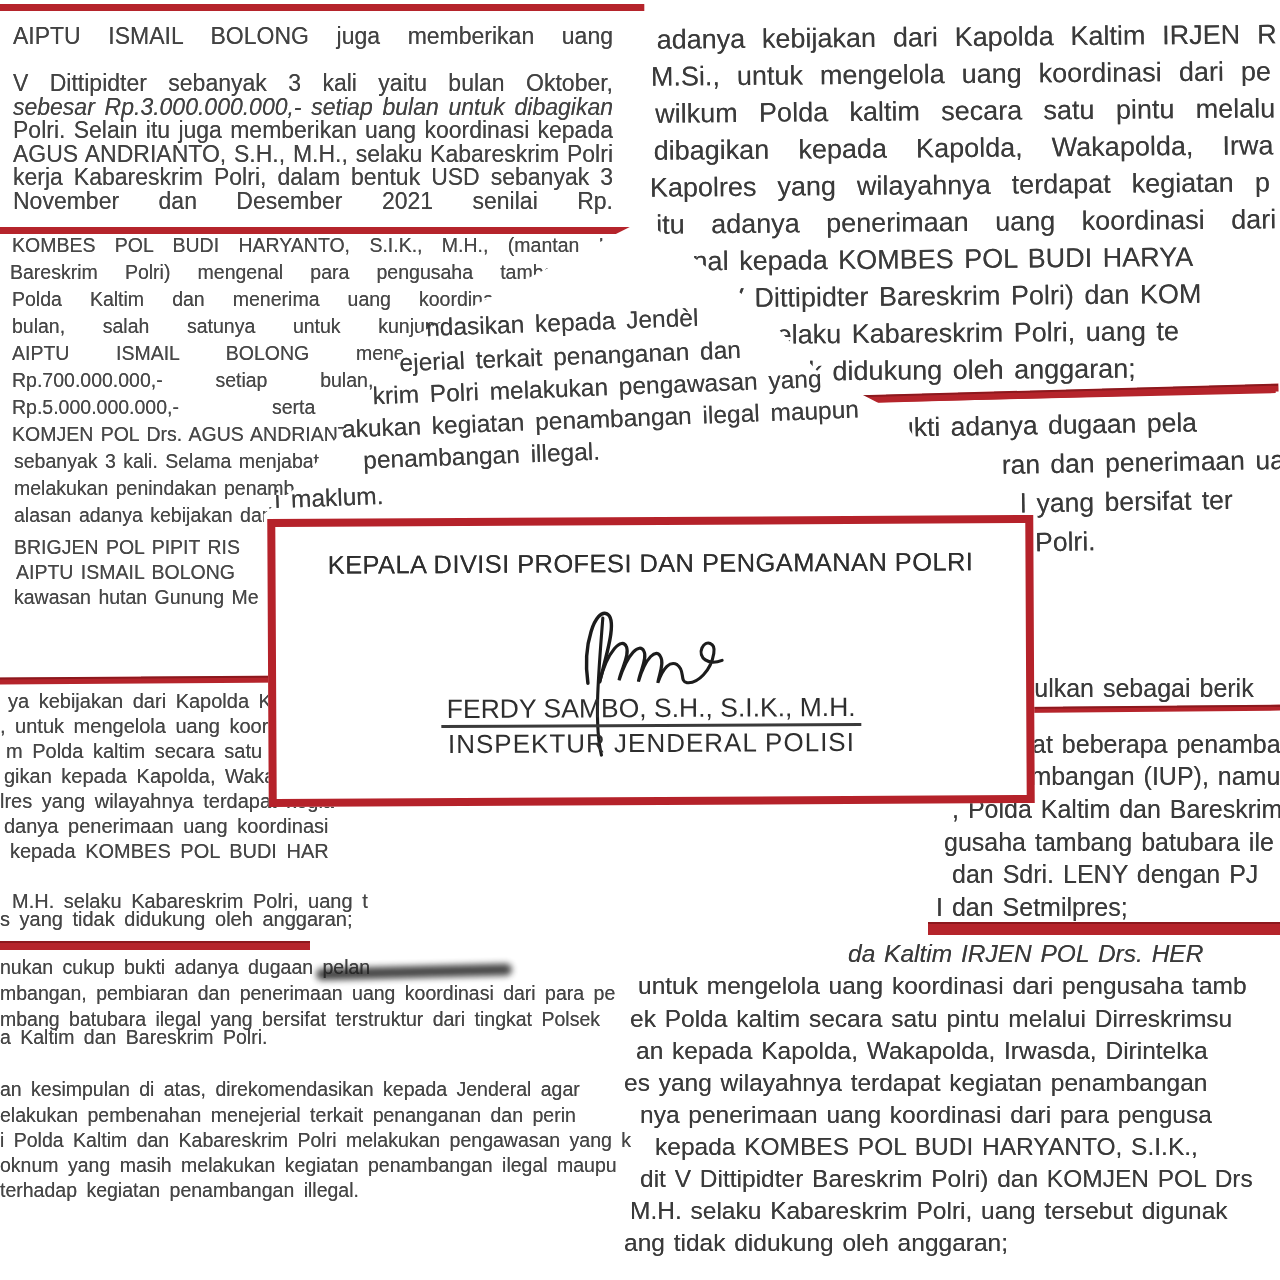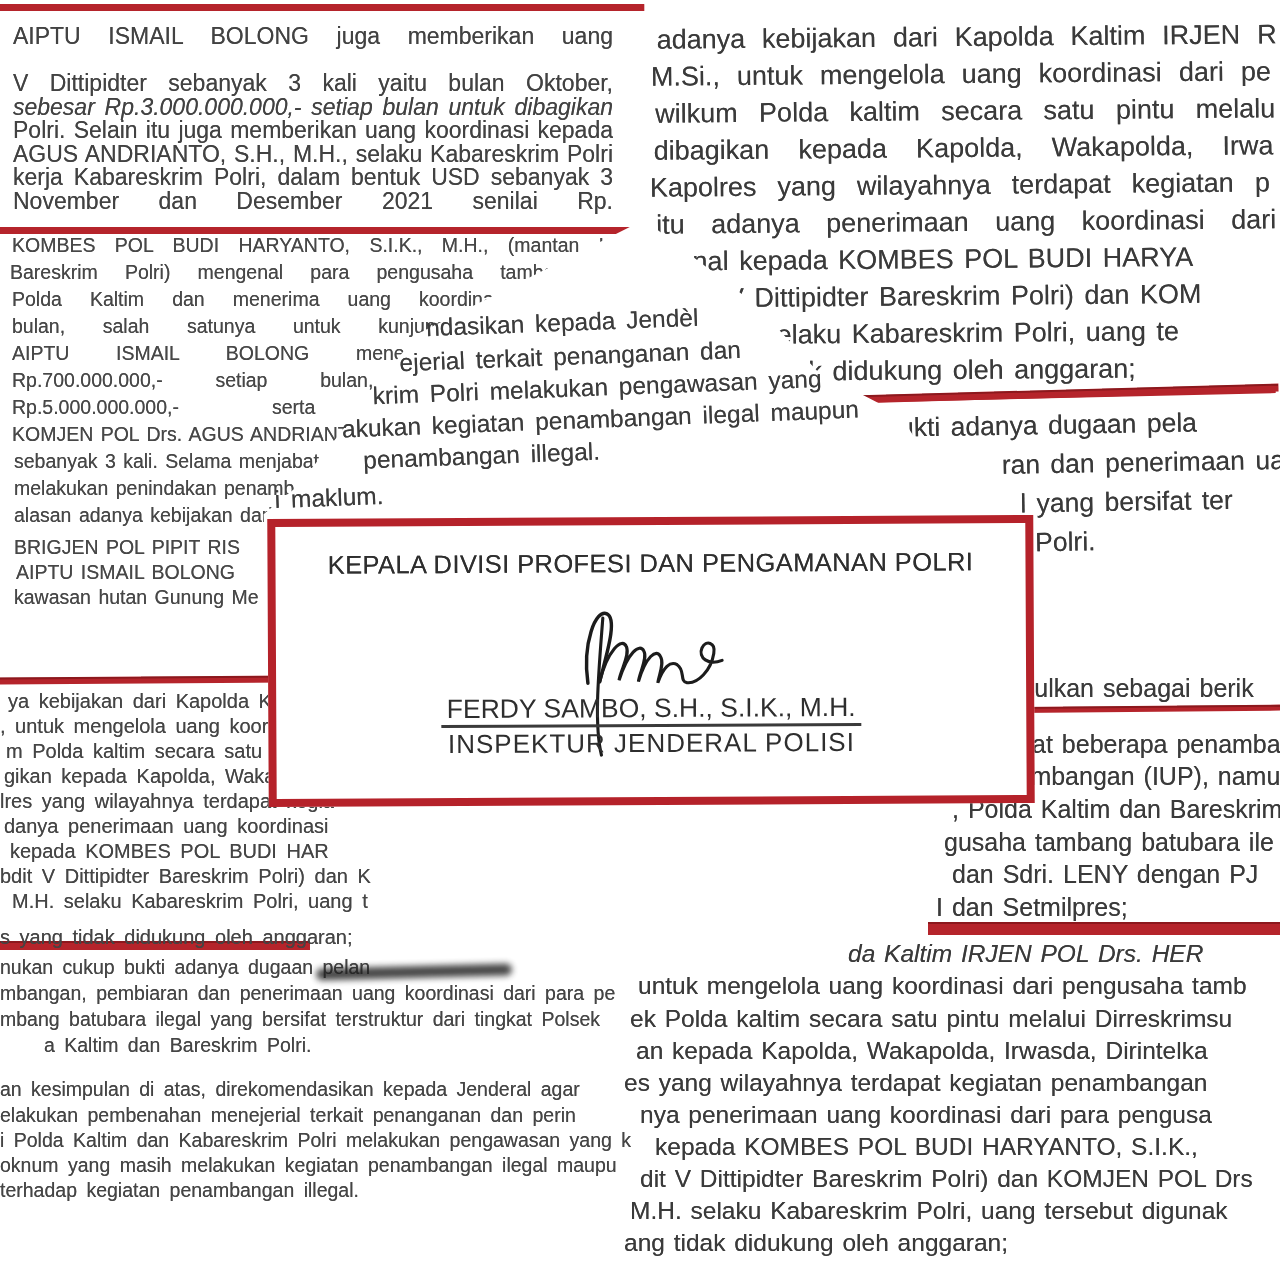--- a/index.html
+++ b/index.html
@@ -126,39 +126,38 @@
     <div class="sig-title">INSPEKTUR JENDERAL POLISI</div>
   </div>
 
   <div class="panel doc-ll">
     <div class="redrule" style="left:0;top:18px;width:428px;height:7px;transform:rotate(-0.4deg);"></div>
     <div class="redrule" style="left:0;top:283px;width:310px;height:9px;"></div>
     <div>
         <div class="ln sm" style="left: 0px; top: 298px;">nukan cukup bukti adanya dugaan pelan</div>
         <div class="ln sm" style="left: 0px; top: 324px;">mbangan, pembiaran dan penerimaan uang koordinasi dari para pe</div>
         <div class="ln sm" style="left: 0px; top: 350px;">mbang batubara ilegal yang bersifat terstruktur dari tingkat Polsek</div>
-        <div class="ln sm" style="left: 0px; top: 376px; padding-left: 44px;">a Kaltim dan Bareskrim Polri.</div>
+        <div class="ln sm" style="left: 0px; top: 368px;">a Kaltim dan Bareskrim Polri.</div>
       </div>
     <div>
         <div class="ln sm" style="left: 0px; top: 420px;">an kesimpulan di atas, direkomendasikan kepada Jenderal agar</div>
         <div class="ln sm" style="left: 0px; top: 446px;">elakukan pembenahan menejerial terkait penanganan dan perin</div>
         <div class="ln sm" style="left: 0px; top: 471px;">i Polda Kaltim dan Kabareskrim Polri melakukan pengawasan yang k</div>
         <div class="ln sm" style="left: 0px; top: 496px;">oknum yang masih melakukan kegiatan penambangan ilegal maupu</div>
         <div class="ln sm" style="left: 0px; top: 521px;">terhadap kegiatan penambangan illegal.</div>
       </div>
   <div class="ln" style="left: 8px; top: 32px;">ya kebijakan dari Kapolda Kaltim</div>
       <div class="ln" style="left: 0px; top: 57px;">, untuk mengelola uang koordinas</div>
       <div class="ln" style="left: 6px; top: 82px;">m Polda kaltim secara satu pintu</div>
       <div class="ln" style="left: 4px; top: 107px;">gikan kepada Kapolda, Wakapolda</div>
       <div class="ln" style="left: 0px; top: 132px;">lres yang wilayahnya terdapat kegia</div>
       <div class="ln" style="left: 4px; top: 157px;">danya penerimaan uang koordinasi</div>
       <div class="ln" style="left: 10px; top: 182px;">kepada KOMBES POL BUDI HAR</div>
-      <div class="ln" style="left: 0px; top: 207px;">bdit V Dittipidter Bareskrim Polri) dan K</div>
       <div class="ln" style="left: 12px; top: 232px;">M.H. selaku Kabareskrim Polri, uang t</div>
-      <div class="ln" style="left: 0px; top: 268px;">s yang tidak didukung oleh anggaran;</div>
+      <div class="ln" style="left: 0px; top: 250px;">s yang tidak didukung oleh anggaran;</div>
     </div>
 
   <div class="panel doc-ru">
     <div class="redrule" style="left:62px;top:58px;width:320px;height:6px;transform:rotate(-0.5deg);"></div>
     <div class="redrule" style="left:30px;top:274px;width:352px;height:13px;"></div>
   <div class="ln" style="left: 64px; top: 26px;">disimpulkan sebagai berik</div>
       <div class="ln" style="left: 84px; top: 82px;">rdapat beberapa penamba</div>
       <div class="ln" style="left: 74px; top: 114px;">Penambangan (IUP), namun</div>
       <div class="ln" style="left: 54px; top: 147px;">, Polda Kaltim dan Bareskrim</div>
       <div class="ln" style="left: 46px; top: 180px;">gusaha tambang batubara ile</div>

